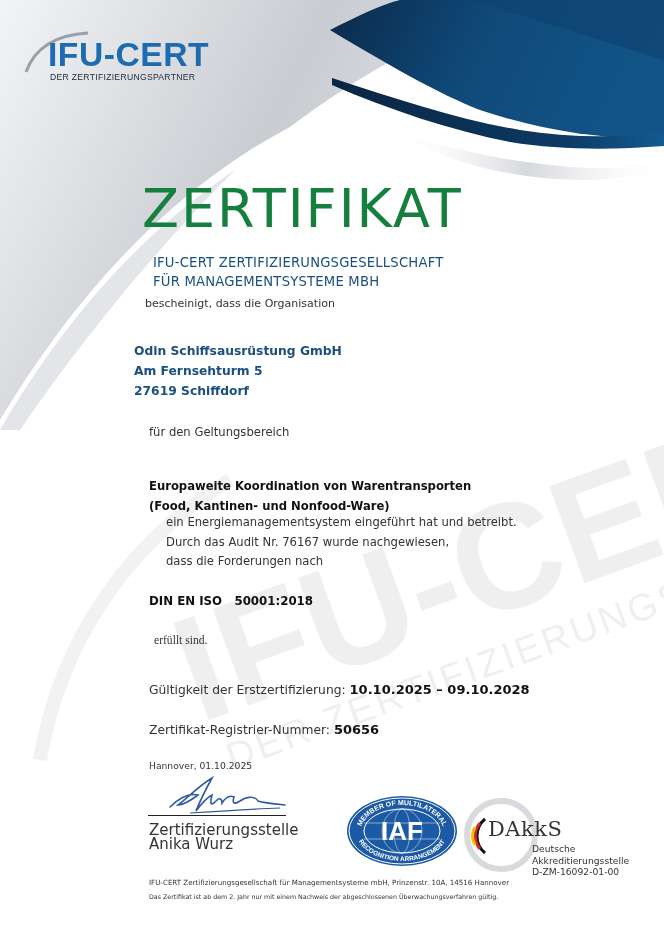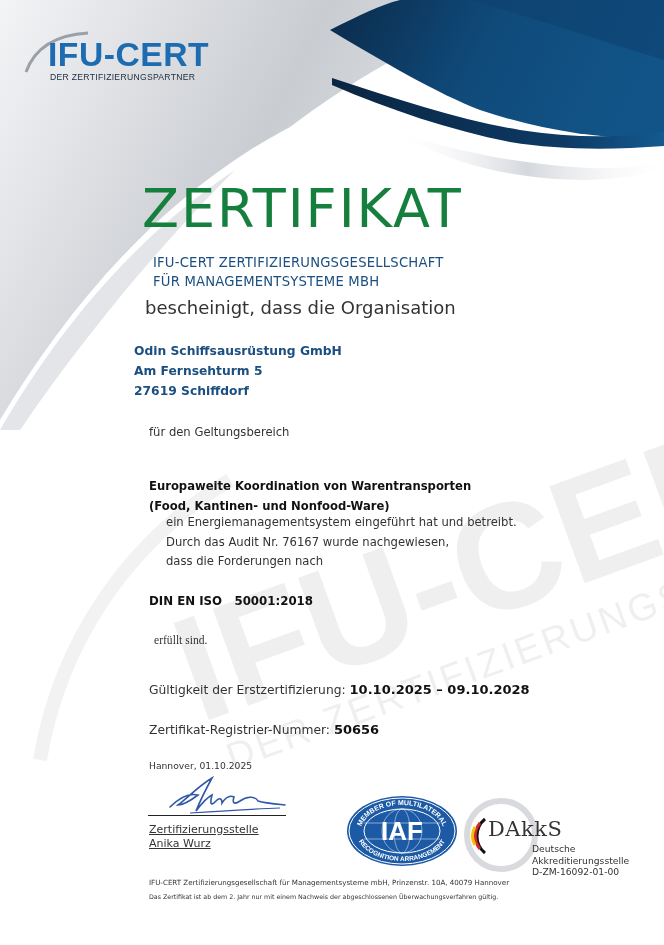--- a/index.html
+++ b/index.html
@@ -25,38 +25,38 @@
 
     .title {
       left: 142px; top: 176px;
       font-family: "DejaVu Sans", sans-serif; font-size: 54px; line-height: 66px;
       color: #15803d; letter-spacing: 2px;
     }
     .issuer {
       left: 145px; top: 253px; font-size: 13.2px; line-height: 19px;
       color: #1a4f80; letter-spacing: 0.2px; margin-left: 8px;
     }
-    .lead { left: 145px; top: 297px; font-size: 18px; color: #333; }
+    .lead { left: 145px; top: 297px; font-size: 11px; color: #333; }
 
     .org { left: 134px; top: 341px; font-size: 12.3px; line-height: 20px; color: #1a4f80; font-weight: bold; }
 
     .txt { font-size: 11.6px; color: #333; }
     .scope-label { left: 149px; top: 425px; }
     .scope { left: 149px; top: 476px; font-size: 11.6px; line-height: 20px; font-weight: bold; color: #111; }
     .body-text { left: 166px; top: 513px; font-size: 11.6px; line-height: 19.5px; color: #333; }
     .standard { left: 149px; top: 594px; font-size: 11.8px; font-weight: bold; color: #111; white-space: pre; }
     .fulfilled { left: 154px; top: 634px; font-family: Liberation Serif, serif; }
     .validity { left: 149px; top: 682px; font-size: 12.3px; color: #333; }
     .validity b { color: #111; font-size: 13px; }
     .regnr { left: 149px; top: 722px; font-size: 12.3px; color: #333; }
     .regnr b { color: #111; font-size: 13px; }
     .place { left: 149px; top: 760px; font-size: 9.2px; color: #333; }
 
     .sig-line { left: 148px; top: 815px; width: 138px; height: 1px; background: #222; }
-    .sig-role { left: 149px; top: 823px; font-size: 11px; line-height: 14px; color: #333; text-decoration: underline; }
+    .sig-role { left: 149px; top: 823px; font-size: 15px; line-height: 14px; color: #333; }
 
     .footer1 { left: 149px; top: 878px; font-size: 7.1px; color: #333; white-space: nowrap; }
     .footer2 { left: 149px; top: 893px; font-size: 6.3px; color: #333; white-space: nowrap; }
 
     .iaf { left: 346px; top: 795px; }
     .dakks { left: 463px; top: 797px; }
     .dakks-text { left: 532px; top: 843px; font-size: 9.2px; line-height: 11.5px; color: #333; }
     .dakks-word { left: 488px; top: 817px; font-family: "DejaVu Serif", serif; font-size: 21px; color: #333; letter-spacing: 0.5px; }
   </style>
 </head>
@@ -187,14 +187,14 @@
   <path d="M17,26 A20,20 0 0 0 17,52" stroke="#d8262e" stroke-width="3" fill="none"></path>
   <path d="M12,30 A18,18 0 0 0 12,48" stroke="#f2c200" stroke-width="3" fill="none"></path>
 </svg>
 <div class="abs dakks-word">DAkkS</div>
 <div class="abs dakks-text">
   <div>Deutsche</div>
   <div>Akkreditierungsstelle</div>
   <div>D-ZM-16092-01-00</div>
 </div>
 
-<div class="abs footer1">IFU-CERT Zertifizierungsgesellschaft für Managementsysteme mbH, Prinzenstr. 10A, 40079 Hannover</div>
+<div class="abs footer1">IFU-CERT Zertifizierungsgesellschaft für Managementsysteme mbH, Prinzenstr. 10A, 14516 Hannover</div>
 <div class="abs footer2">Das Zertifikat ist ab dem 2. Jahr nur mit einem Nachweis der abgeschlossenen Überwachungsverfahren gültig.</div>
 
 </body></html>

